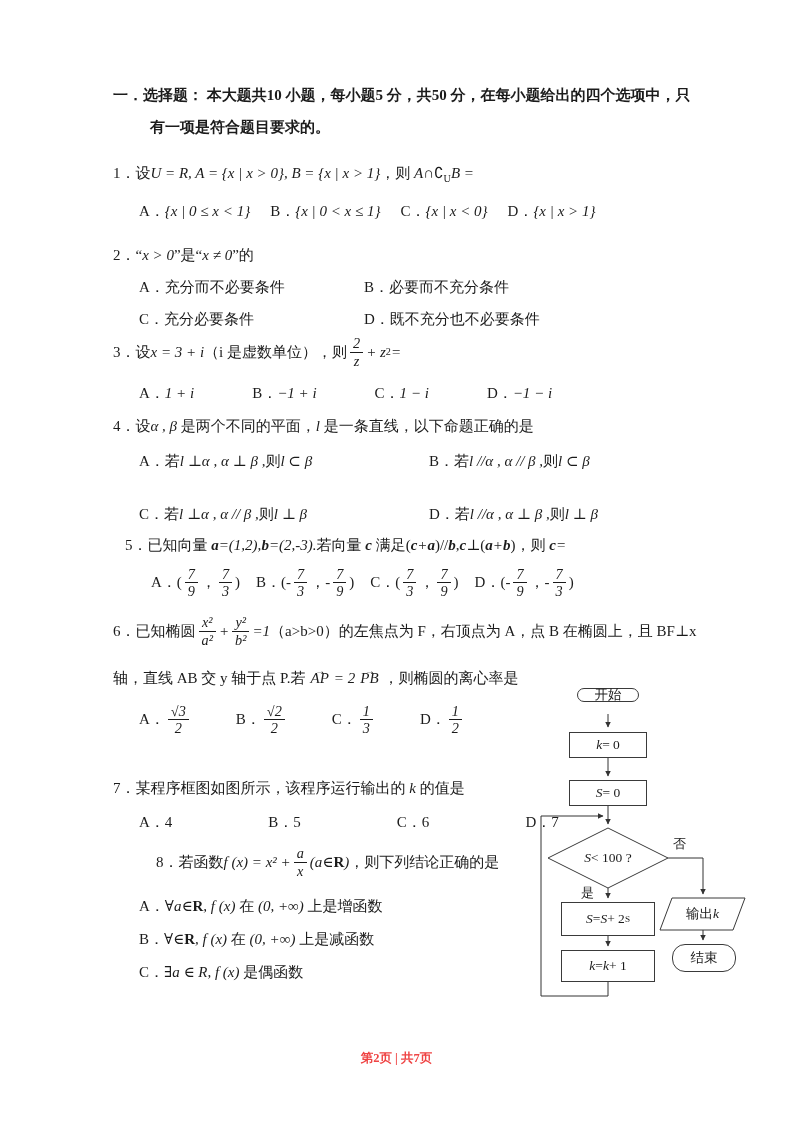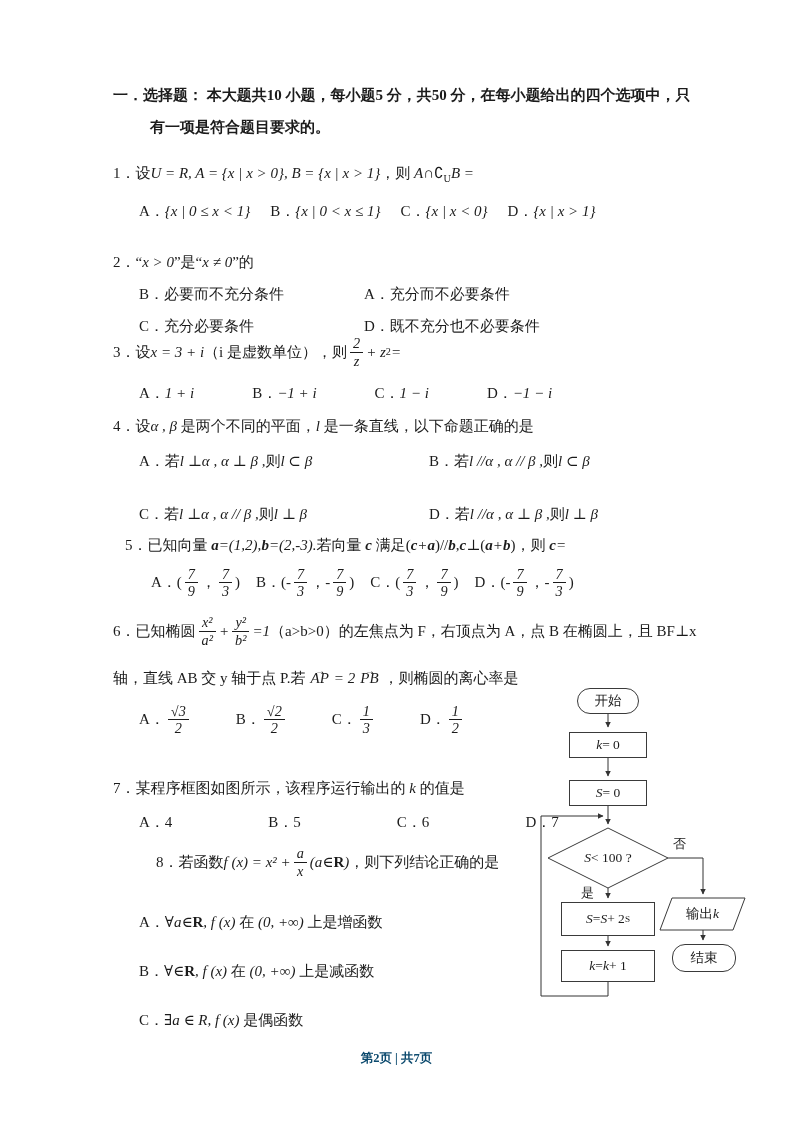--- a/index.html
+++ b/index.html
@@ -20,43 +20,43 @@
   sup{font-size:0.68em;vertical-align:super;line-height:0;}
   sub{font-size:0.68em;vertical-align:sub;line-height:0;}
   .frac{display:inline-flex;flex-direction:column;align-items:center;vertical-align:middle;
         margin:0 3px;line-height:1.15;font-style:italic;font-size:0.95em;}
   .frac .fnum{display:block;padding:0 3px;border-bottom:1px solid #1b1b1b;}
   .frac .fden{display:block;padding:0 3px;}
   .vec{font-style:italic;position:relative;display:inline-block;margin:0 3px;padding:0 2px;}
   .vec::after{content:"→";position:absolute;left:50%;transform:translateX(-50%);top:-0.85em;
               font-size:10px;font-style:normal;letter-spacing:-1px;}
   
-  #q1{top:163px;} #q2{top:252px;} #q3{top:330px;} #q4{top:416px;}
+  #q1{top:163px;} #q2{top:245px;} #q3{top:330px;} #q4{top:416px;}
   #q5{top:535px;margin-left:12px;} #q6{top:606px;} #q7{top:778px;width:420px;} #q8{top:840px;width:420px;}
   #q1 .orow{margin-top:17px;gap:20px;}
   #q2 .ogrid{margin-top:11px;grid-template-columns:225px auto;row-gap:11px;}
   #q3 .stem{height:44px;display:flex;align-items:center;}
   #q3 .orow{margin-top:9px;gap:58px;}
   #q4 .ogrid{margin-top:14px;grid-template-columns:290px auto;row-gap:32px;}
   #q5 .orow{margin-top:10px;gap:16px;}
   #q6 .stem1{height:50px;display:flex;align-items:center;}
   #q6 .stem2{margin-top:12px;}
   #q6 .orow{margin-top:14px;gap:44px;}
   #q7 .orow{margin-top:13px;gap:96px;}
   #q8 .stem{height:44px;display:flex;align-items:center;margin-left:43px;}
-  #q8 .oline{margin-top:28px;}
+  #q8 .oline{margin-top:12px;}
   
   .flow{position:absolute;left:533px;top:680px;width:235px;height:330px;font-size:13.5px;line-height:1;}
   .flow svg{position:absolute;left:0;top:0;}
   .fnode{position:absolute;border:1px solid #3a3a3a;background:#fff;display:flex;
          align-items:center;justify-content:center;box-sizing:border-box;}
   .fnoborder{position:absolute;display:flex;align-items:center;justify-content:center;box-sizing:border-box;}
   .rounded{border-radius:13px;}
   .flabel{position:absolute;font-size:13px;}
-  .footer{position:absolute;left:0;right:0;top:1050px;text-align:center;font-size:12.5px;color:#0c4a6e;font-weight:bold;}
+  .footer{position:absolute;left:0;right:0;top:1050px;text-align:center;font-size:12.5px;color:#ef4444;font-weight:bold;}
 </style>
 </head>
 <body>
 
 <div class="page">
 
   <div class="header">
     <div>一．选择题： 本大题共10 小题，每小题5 分，共50 分，在每小题给出的四个选项中，只</div>
     <div class="indent">有一项是符合题目要求的。</div>
   </div>
@@ -67,22 +67,22 @@
       <span class="opt">A．<span class="m">{x | 0 ≤ x &lt; 1}</span></span>
       <span class="opt">B．<span class="m">{x | 0 &lt; x ≤ 1}</span></span>
       <span class="opt">C．<span class="m">{x | x &lt; 0}</span></span>
       <span class="opt">D．<span class="m">{x | x &gt; 1}</span></span>
     </div>
   </div>
 
   <div class="q" id="q2">
     <div class="stem">2．“<span class="m">x &gt; 0</span>”是“<span class="m">x ≠ 0</span>”的</div>
     <div class="ogrid">
+      <span class="opt">A．充分而不必要条件</span>
       <span class="opt">B．必要而不充分条件</span>
-      <span class="opt">A．充分而不必要条件</span>
       <span class="opt">C．充分必要条件</span>
       <span class="opt">D．既不充分也不必要条件</span>
     </div>
   </div>
 
   <div class="q" id="q3">
     <div class="stem">3．设 <span class="m">x = 3 + i</span>（i 是虚数单位），则<span class="frac">
           <span class="fnum">2</span>
           <span class="fden">z</span>
         </span><span class="m">+ z</span><sup>2</sup><span class="m"> =</span></div>
@@ -199,21 +199,21 @@
       <path d="M75 126 L75 144" stroke="#333" stroke-width="1" fill="none" marker-end="url(#ah)"></path>
       <path d="M75 208 L75 218" stroke="#333" stroke-width="1" fill="none" marker-end="url(#ah)"></path>
       <path d="M75 256 L75 266" stroke="#333" stroke-width="1" fill="none" marker-end="url(#ah)"></path>
       <path d="M135 178 L170 178" stroke="#333" stroke-width="1" fill="none"></path>
       <path d="M170 178 L170 214" stroke="#333" stroke-width="1" fill="none" marker-end="url(#ah)"></path>
       <path d="M170 250 L170 260" stroke="#333" stroke-width="1" fill="none" marker-end="url(#ah)"></path>
       <path d="M75 302 L75 316 L8 316 L8 136 L70 136" stroke="#333" stroke-width="1" fill="none" marker-end="url(#ah)"></path>
       <polygon points="75,148 135,178 75,208 15,178" fill="#ffffff" stroke="#3a3a3a" stroke-width="1"></polygon>
       <polygon points="139,218 212,218 200,250 127,250" fill="#ffffff" stroke="#3a3a3a" stroke-width="1"></polygon>
     </svg>
-    <div class="fnode rounded" style="left:44px;top:8px;width:62px;height:26px;">开始</div>
+    <div class="fnode rounded" style="left:44px;top:8px;width:62px;height:14px;">开始</div>
     <div class="fnode" style="left:36px;top:52px;width:78px;height:26px;"><span class="m">k</span> = 0</div>
     <div class="fnode" style="left:36px;top:100px;width:78px;height:26px;"><span class="m">S</span> = 0</div>
     <div class="fnoborder" style="left:15px;top:148px;width:120px;height:60px;"><span class="m">S</span> &lt; 100 ?</div>
     <div class="flabel" style="left:48px;top:206px;">是</div>
     <div class="flabel" style="left:140px;top:157px;">否</div>
     <div class="fnode" style="left:28px;top:222px;width:94px;height:34px;"><span class="m">S</span> = <span class="m">S</span> + 2<sup>S</sup></div>
     <div class="fnode" style="left:28px;top:270px;width:94px;height:32px;"><span class="m">k</span> = <span class="m">k</span> + 1</div>
     <div class="fnoborder" style="left:127px;top:218px;width:85px;height:32px;">输出 <span class="m">k</span></div>
     <div class="fnode rounded" style="left:139px;top:264px;width:64px;height:28px;">结束</div>
   </div>

